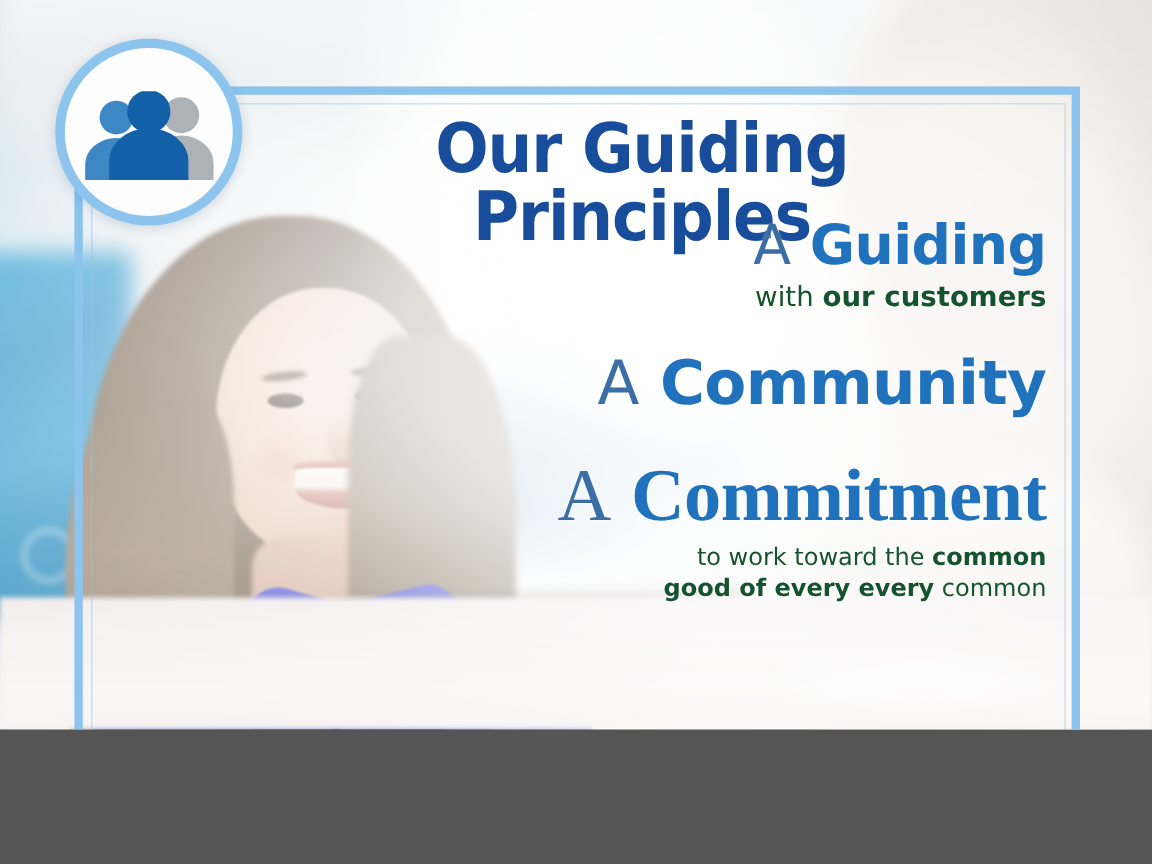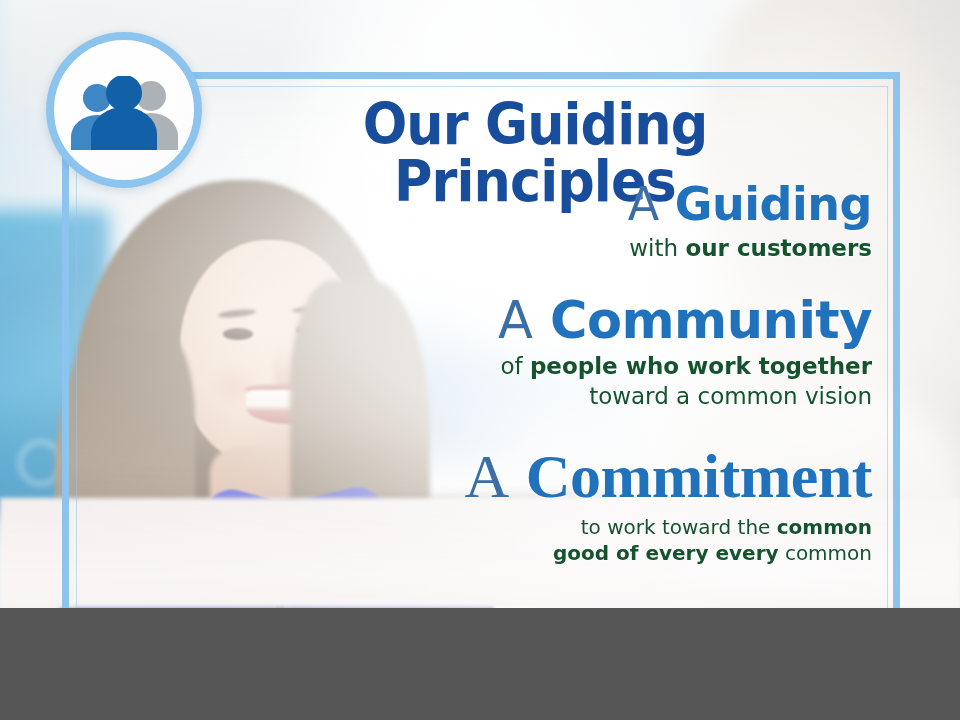--- a/index.html
+++ b/index.html
@@ -423,21 +423,20 @@
         <span class="key">Guiding</span>
       </div>
       <div class="p-sub"><span>with </span><b>our customers</b></div>
     </div>
 
     <div class="principle blk-2">
       <div class="p-head">
         <span class="art">A</span>
         <span class="key">Community</span>
       </div>
-      <div class="p-sub"><span>of </span><b>people who work together</b><br><span>toward a common vision</span></div>
     </div>
 
     <div class="principle blk-3">
       <div class="p-head">
         <span class="art">A</span>
         <span class="key">Commitment</span>
       </div>
       <div class="p-sub"><span>to work toward the </span><b>common</b><br><b>good of every every</b><span> common</span><br></div>
     </div>
 

